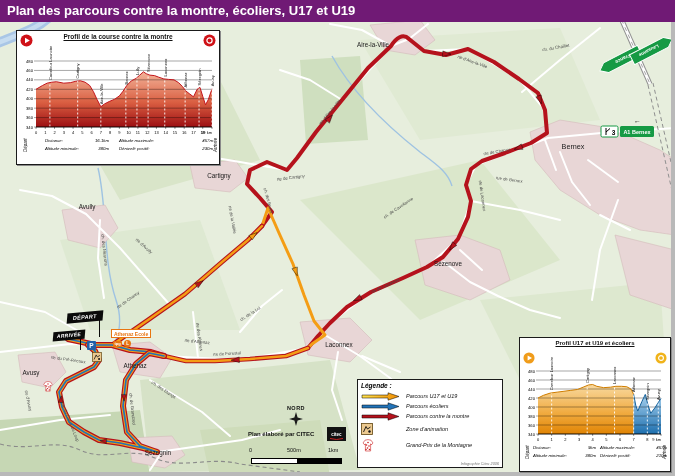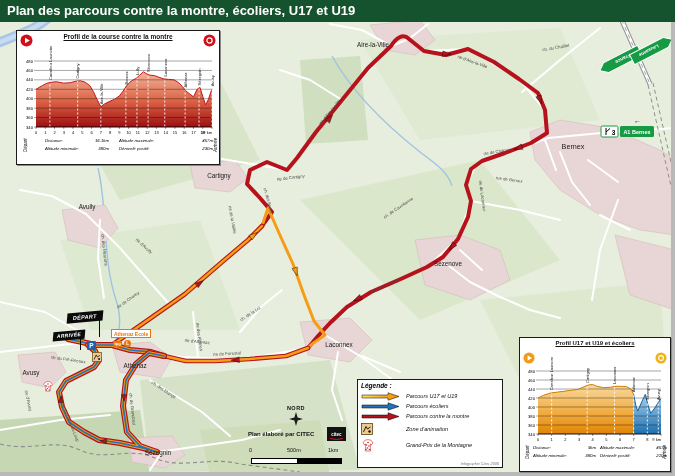--- a/index.html
+++ b/index.html
@@ -1,18 +1,18 @@
 <!DOCTYPE html>
 <html style="--route-red: #b5121c; --route-orange: #f49d15; --route-blue: #2273b8;"><head>
 <meta charset="utf-8">
 <style>
   html,body{margin:0;padding:0;background:#9a9a9a;}
   .page{position:relative;width:675px;height:476px;background:#e7eedd;overflow:hidden;
         font-family:"Liberation Sans",sans-serif;}
-  .titlebar{position:absolute;top:0;left:0;width:675px;height:22px;background:#14532d;color:#fff;
+  .titlebar{position:absolute;top:0;left:0;width:675px;height:22px;background:#701a75;color:#fff;
             font-size:13px;font-weight:bold;line-height:22px;padding-left:7px;box-sizing:border-box;}
   #map-svg{position:absolute;top:22px;left:0;}
   svg text{font-family:"Liberation Sans",sans-serif;}
   .village-label{fill:#1a1a1a;}
   .road-label{fill:#4a4a4a;}
   .frame-r{position:absolute;top:22px;right:0;width:4px;height:454px;background:#b9b9b9;}
   .frame-b{position:absolute;left:0;bottom:0;width:675px;height:4px;background:#b9b9b9;}
   .inset{position:absolute;background:#fff;border:1px solid #1a1a1a;box-shadow:1px 1px 0 #8a8a8a;}
   .inset-title{position:absolute;top:2px;left:0;right:0;text-align:center;font-weight:bold;
                text-decoration:underline;color:#111;}

